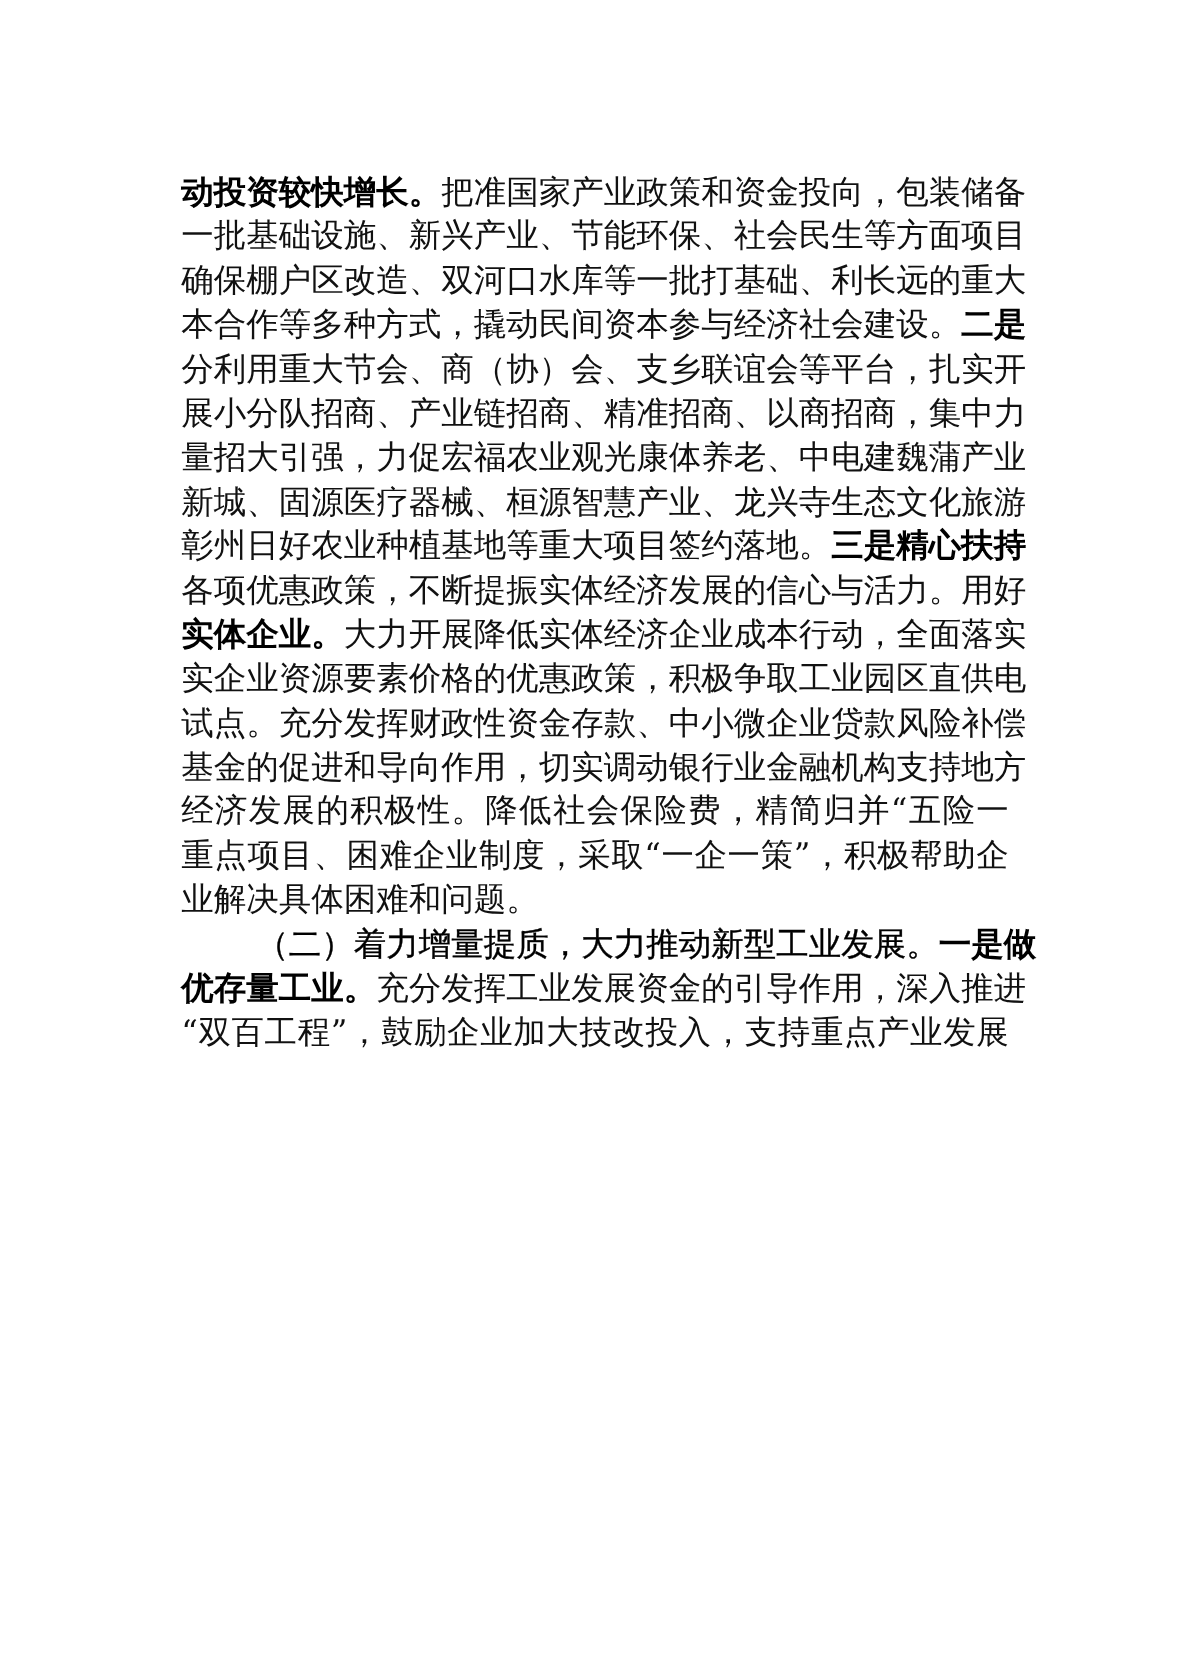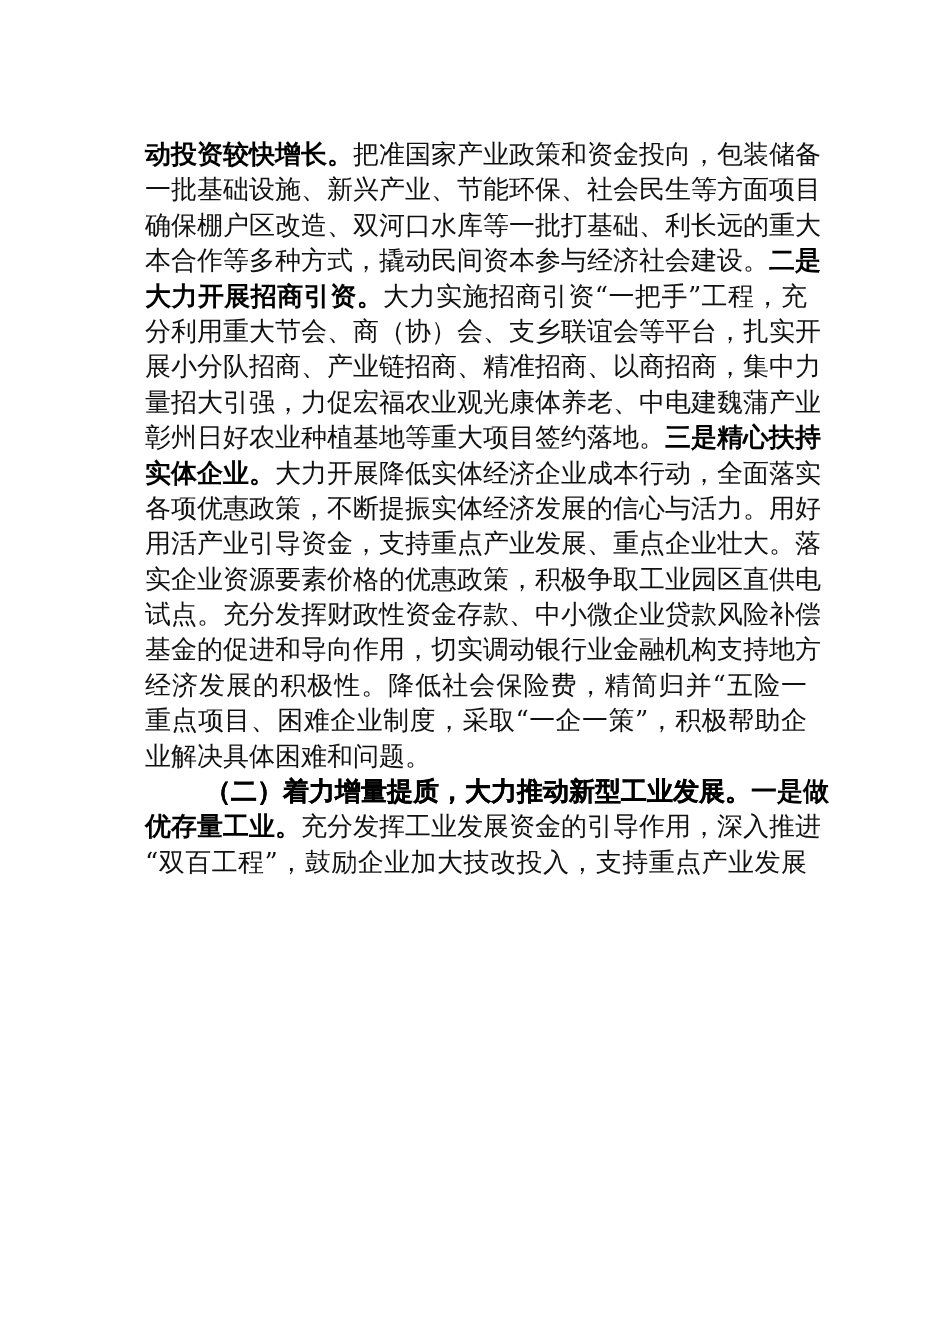--- a/index.html
+++ b/index.html
@@ -31,38 +31,37 @@
     letter-spacing: 0;
   }
   .line.last {
     text-align-last: left;
   }
   .line.indent {
     padding-left: 60px;
   }
   .seg { font-weight: normal; }
   .seg.bold { font-weight: bold; color: #000; }
-  .seg.heading { font-weight: bold; color: #000; -webkit-text-stroke: 0.3px #000; }
+  .seg.heading { font-weight: normal; color: #000; -webkit-text-stroke: 0.3px #000; }
 </style>
 </head>
 <body>
 
 <div class="page" id="page">
     <div class="line"><span class="seg bold">动投资较快增长。</span><span class="seg">把准国家产业政策和资金投向，包装储备</span></div>
     <div class="line"><span class="seg">一批基础设施、新兴产业、节能环保、社会民生等方面项目</span></div>
     <div class="line"><span class="seg">确保棚户区改造、双河口水库等一批打基础、利长远的重大</span></div>
     <div class="line"><span class="seg">本合作等多种方式，撬动民间资本参与经济社会建设。</span><span class="seg bold">二是</span></div>
-    <div class="line"><span class="seg bold">大力开展招商引资。</span><span class="seg">大力实施招商引资“一把手”工程，充</span></div>
     <div class="line"><span class="seg">分利用重大节会、商（协）会、支乡联谊会等平台，扎实开</span></div>
     <div class="line"><span class="seg">展小分队招商、产业链招商、精准招商、以商招商，集中力</span></div>
     <div class="line"><span class="seg">量招大引强，力促宏福农业观光康体养老、中电建魏蒲产业</span></div>
+    <div class="line"><span class="seg">新城、固源医疗器械、桓源智慧产业、龙兴寺生态文化旅游</span></div>
     <div class="line"><span class="seg">彰州日好农业种植基地等重大项目签约落地。</span><span class="seg bold">三是精心扶持</span></div>
+    <div class="line"><span class="seg">各项优惠政策，不断提振实体经济发展的信心与活力。用好</span></div>
     <div class="line"><span class="seg bold">实体企业。</span><span class="seg">大力开展降低实体经济企业成本行动，全面落实</span></div>
-    <div class="line"><span class="seg">各项优惠政策，不断提振实体经济发展的信心与活力。用好</span></div>
-    <div class="line"><span class="seg">用活产业引导资金，支持重点产业发展、重点企业壮大。落</span></div>
     <div class="line"><span class="seg">实企业资源要素价格的优惠政策，积极争取工业园区直供电</span></div>
     <div class="line"><span class="seg">试点。充分发挥财政性资金存款、中小微企业贷款风险补偿</span></div>
     <div class="line"><span class="seg">基金的促进和导向作用，切实调动银行业金融机构支持地方</span></div>
     <div class="line"><span class="seg">经济发展的积极性。降低社会保险费，精简归并“五险一</span></div>
     <div class="line"><span class="seg">重点项目、困难企业制度，采取“一企一策”，积极帮助企</span></div>
     <div class="line last"><span class="seg">业解决具体困难和问题。</span></div>
     <div class="line indent"><span class="seg heading">（二）着力增量提质，大力推动新型工业发展。</span><span class="seg bold">一是做</span></div>
     <div class="line"><span class="seg bold">优存量工业。</span><span class="seg">充分发挥工业发展资金的引导作用，深入推进</span></div>
     <div class="line"><span class="seg">“双百工程”，鼓励企业加大技改投入，支持重点产业发展</span></div>
   </div>

